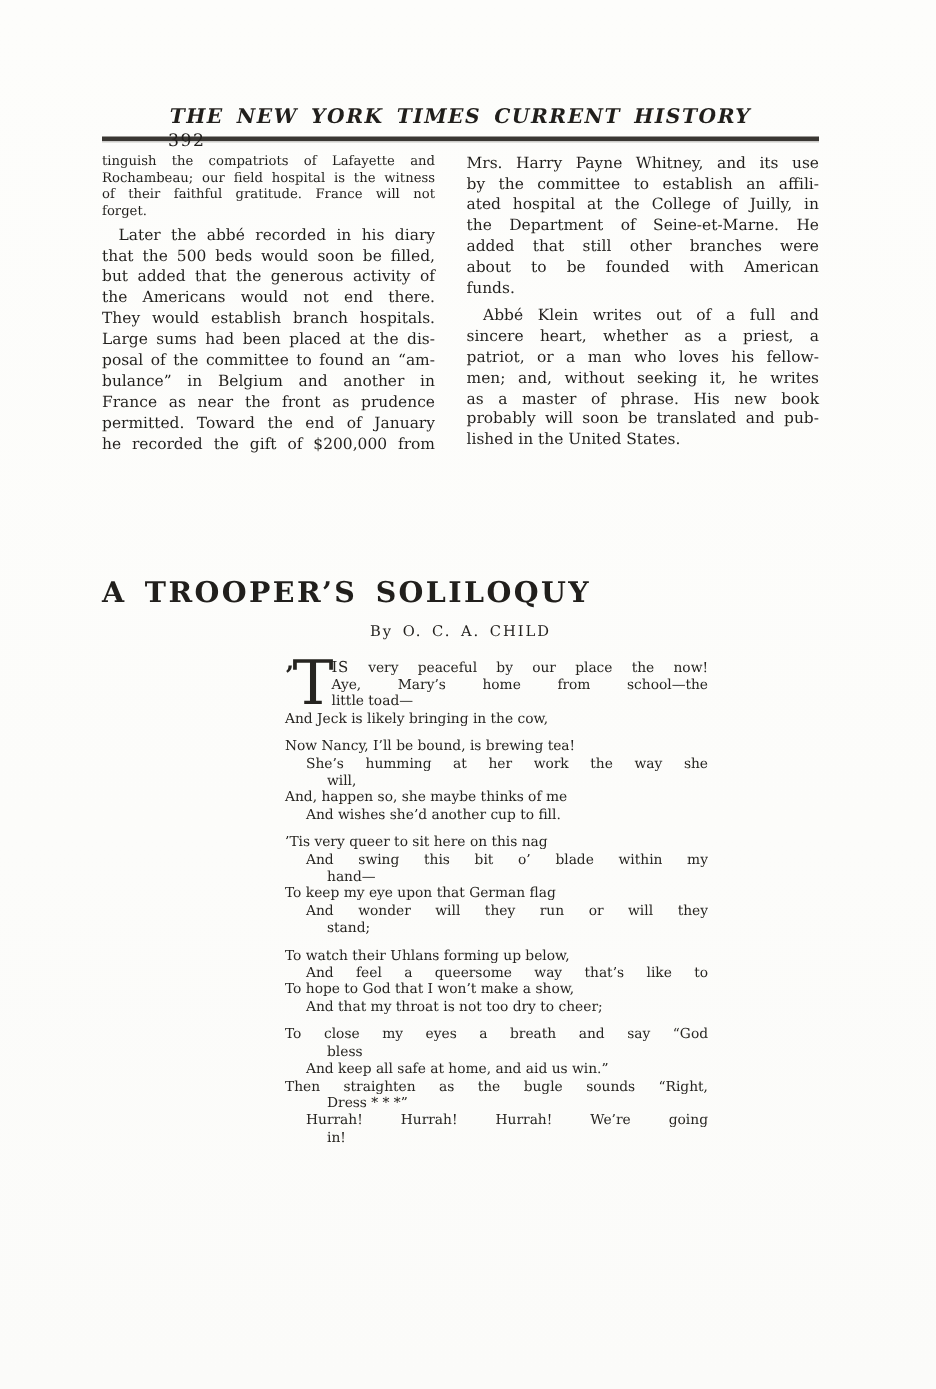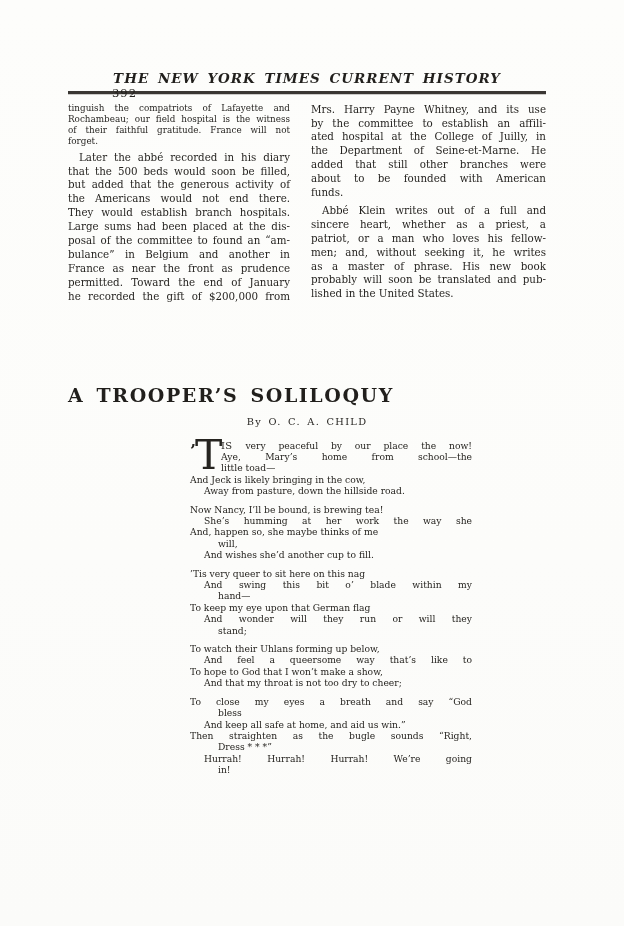--- a/index.html
+++ b/index.html
@@ -110,28 +110,27 @@
       <div class="poem-byline">By O. C. A. CHILD</div>
 
       <div class="verse">
         <div class="stanza">
           <div class="dropcap"><span class="dc-apos">’</span><span class="dc-t">T</span></div>
           <div class="vline j"><span class="lead-caps">IS</span><span> very peaceful by our place the now!</span></div>
           <div>
               <div class="vline i1 j">Aye, Mary’s home from school—the</div>
               <div class="vline i2">little toad—</div>
               <div class="vline">And Jeck is likely bringing in the cow,</div>
-              <div class="vline i1">Away from pasture, down the hillside road.</div>
             </div>
         </div>
         <div class="stanza">
             <div class="vline">Now Nancy, I’ll be bound, is brewing tea!</div>
             <div class="vline i1 j">She’s humming at her work the way she</div>
+            <div class="vline i2">will,</div>
             <div class="vline">And, happen so, she maybe thinks of me</div>
-            <div class="vline i2">will,</div>
             <div class="vline i1">And wishes she’d another cup to fill.</div>
           </div>
         <div class="stanza">
             <div class="vline">’Tis very queer to sit here on this nag</div>
             <div class="vline i1 j">And swing this bit o’ blade within my</div>
             <div class="vline i2">hand—</div>
             <div class="vline">To keep my eye upon that German flag</div>
             <div class="vline i1 j">And wonder will they run or will they</div>
             <div class="vline i2">stand;</div>
           </div>

